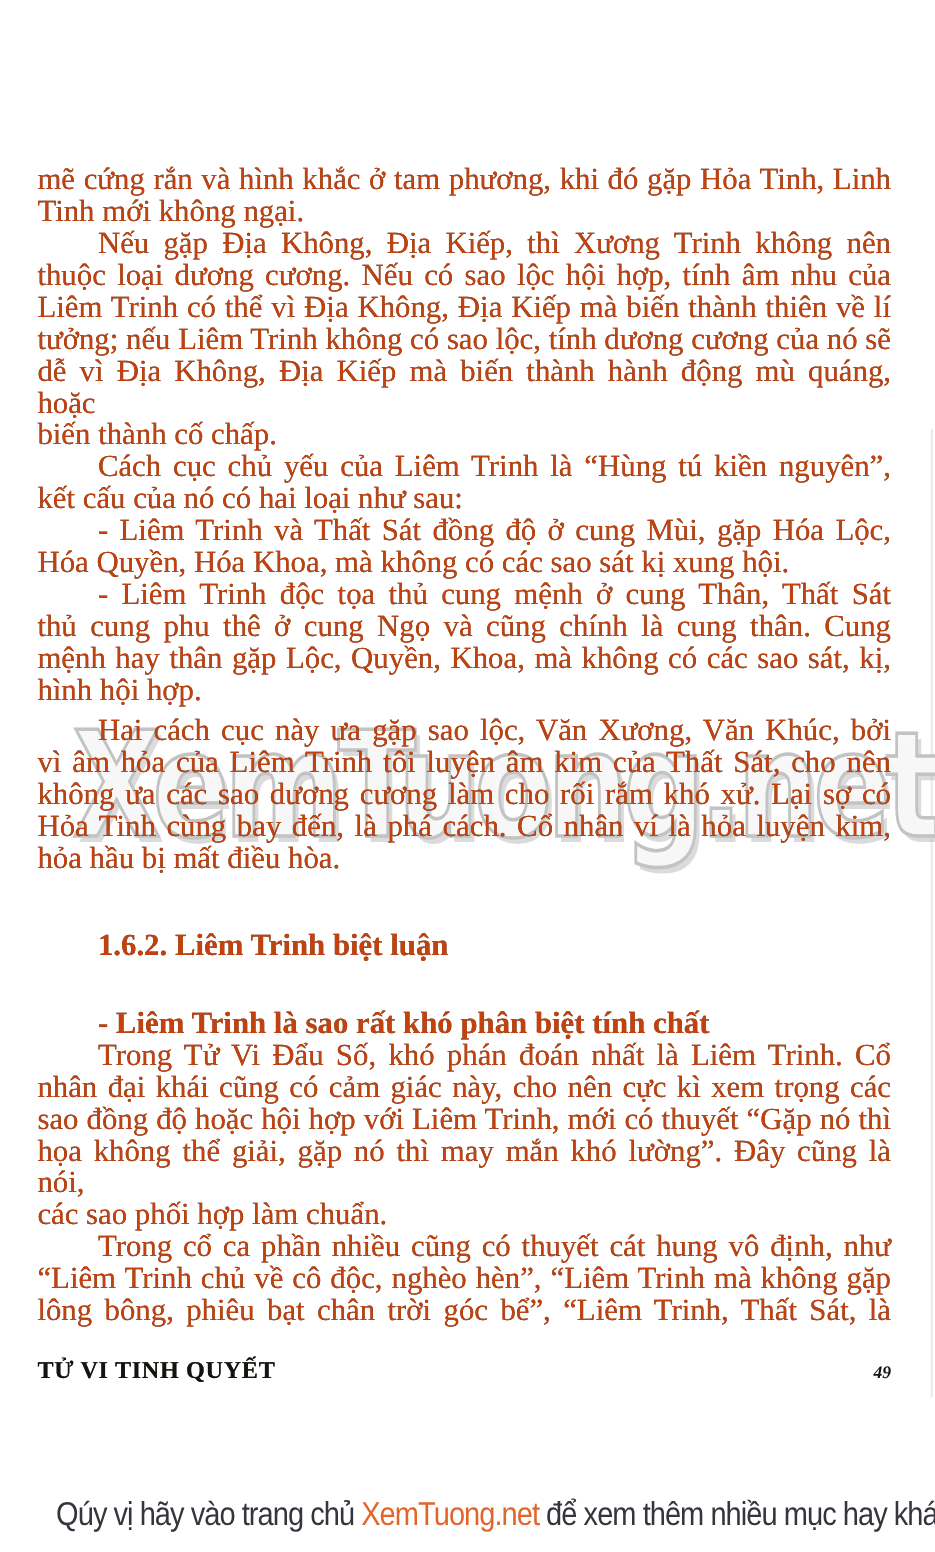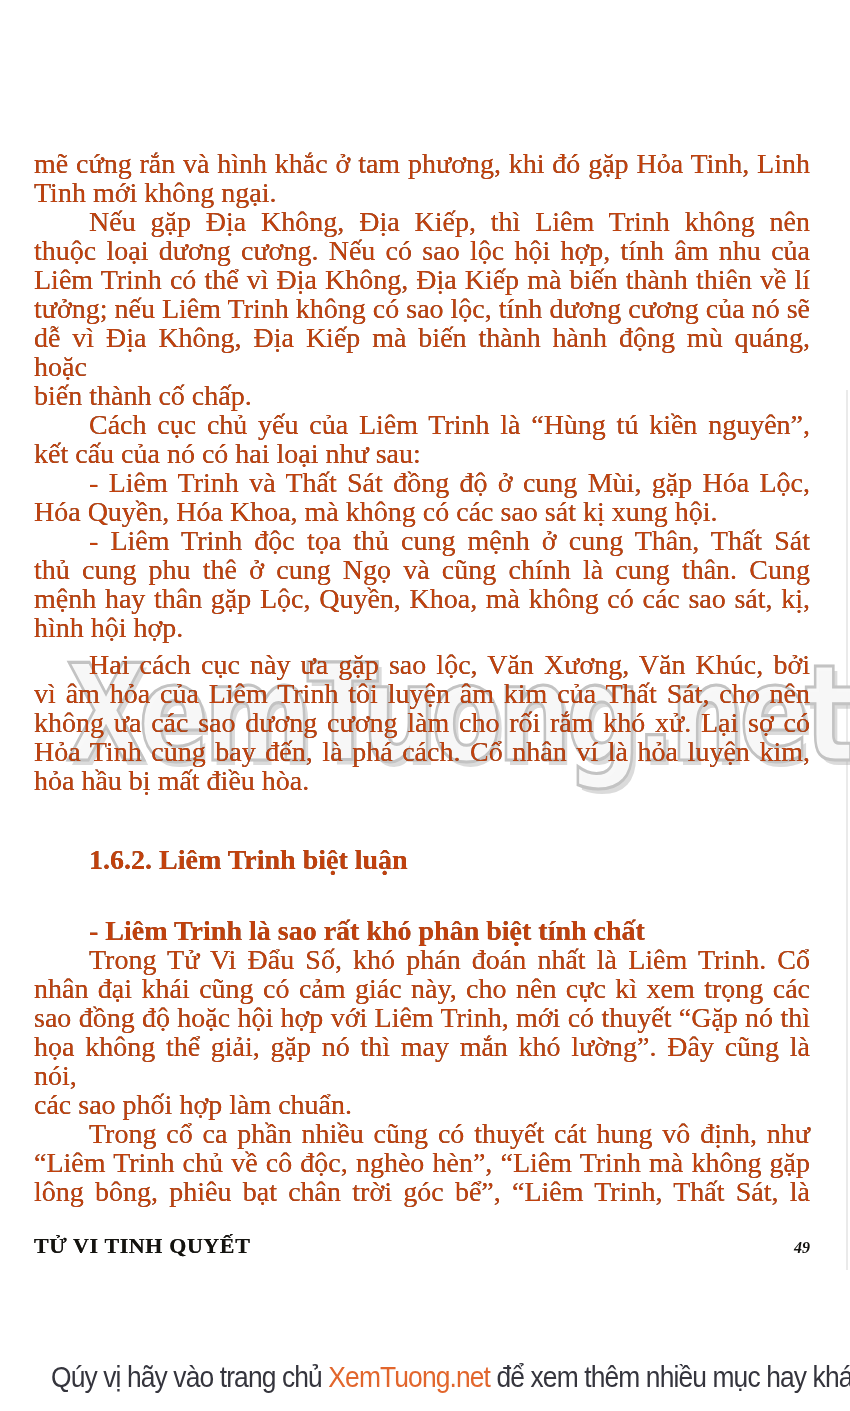--- a/index.html
+++ b/index.html
@@ -96,21 +96,21 @@
 
   <div class="watermark">XemTuong.net</div>
 
   <div class="text-block">
 
   <div class="para">
         <div class="line">mẽ cứng rắn và hình khắc ở tam phương, khi đó gặp Hỏa Tinh, Linh</div>
         <div class="line last">Tinh mới không ngại.</div>
       </div>
       <div class="para">
-        <div class="line indent">Nếu gặp Địa Không, Địa Kiếp, thì Liêm Trinh không nên</div>
+        <div class="line indent">Nếu gặp Địa Không, Địa Kiếp, thì Xương Trinh không nên</div>
         <div class="line">thuộc loại dương cương. Nếu có sao lộc hội hợp, tính âm nhu của</div>
         <div class="line">Liêm Trinh có thể vì Địa Không, Địa Kiếp mà biến thành thiên về lí</div>
         <div class="line">tưởng; nếu Liêm Trinh không có sao lộc, tính dương cương của nó sẽ</div>
         <div class="line">dễ vì Địa Không, Địa Kiếp mà biến thành hành động mù quáng, hoặc</div>
         <div class="line last">biến thành cố chấp.</div>
       </div>
       <div class="para">
         <div class="line indent">Cách cục chủ yếu của Liêm Trinh là “Hùng tú kiền nguyên”,</div>
         <div class="line last">kết cấu của nó có hai loại như sau:</div>
       </div>

